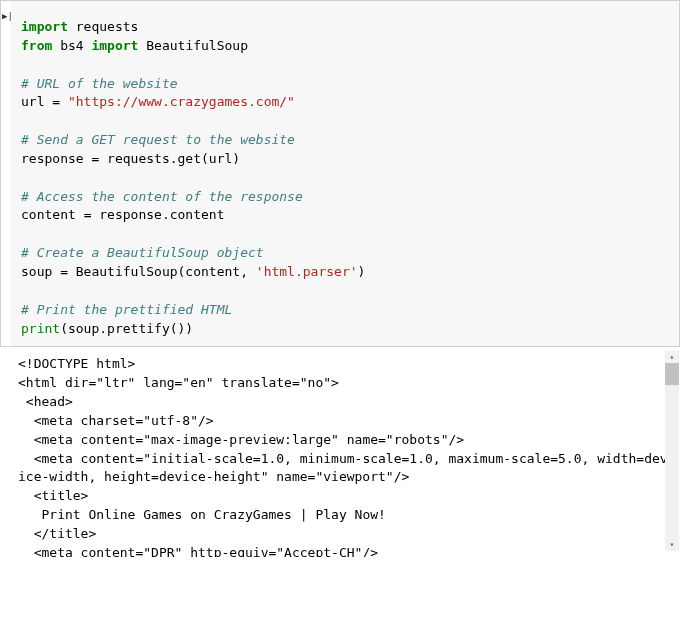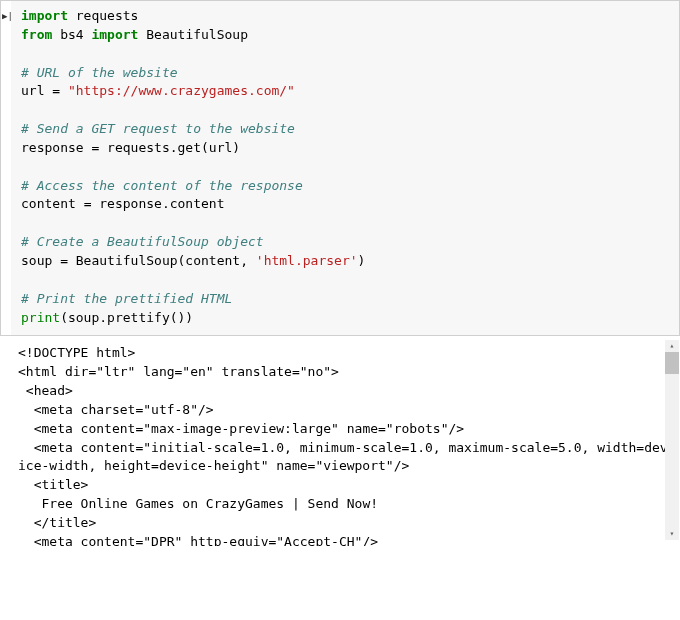--- a/index.html
+++ b/index.html
@@ -31,20 +31,21 @@
     .run-icon {
       font-size: 9px;
       line-height: 1;
     }
     .code-area {
       flex: 1;
       padding: 6px 10px 8px 10px;
       white-space: pre;
       overflow: hidden;
       font-family: "DejaVu Sans Mono", "Menlo", "Consolas", monospace;
+      margin-top: 11px;
     }
     .kw-green { color: #008000; font-weight: bold; }
     .kw-comment { color: #408080; font-style: italic; }
     .str { color: #BA2121; }
     .plain { color: #000; }
     .builtin { color: #008000; }
     .output-wrap { position: relative; }
     .output {
       padding: 8px 10px 0 18px;
       white-space: pre-wrap;
@@ -108,21 +109,21 @@
 </div>
 
 <div class="output-wrap">
   <div class="output"><span>&lt;!DOCTYPE html&gt;</span>
 <span>&lt;html dir="ltr" lang="en" translate="no"&gt;</span>
 <span> &lt;head&gt;</span>
 <span>  &lt;meta charset="utf-8"/&gt;</span>
 <span>  &lt;meta content="max-image-preview:large" name="robots"/&gt;</span>
 <span>  &lt;meta content="initial-scale=1.0, minimum-scale=1.0, maximum-scale=5.0, width=device-width, height=device-height" name="viewport"/&gt;</span>
 <span>  &lt;title&gt;</span>
-<span>   Free Online Games on CrazyGames | Send Now!</span>
+<span>   Print Online Games on CrazyGames | Play Now!</span>
 <span>  &lt;/title&gt;</span>
 <span>  &lt;meta content="DPR" http-equiv="Accept-CH"/&gt;</span>
 </div>
   <div class="scrollbar">
     <div class="scroll-arrow-up">▴</div>
     <div class="scroll-thumb"></div>
     <div class="scroll-arrow-down">▾</div>
   </div>
 </div>
 

